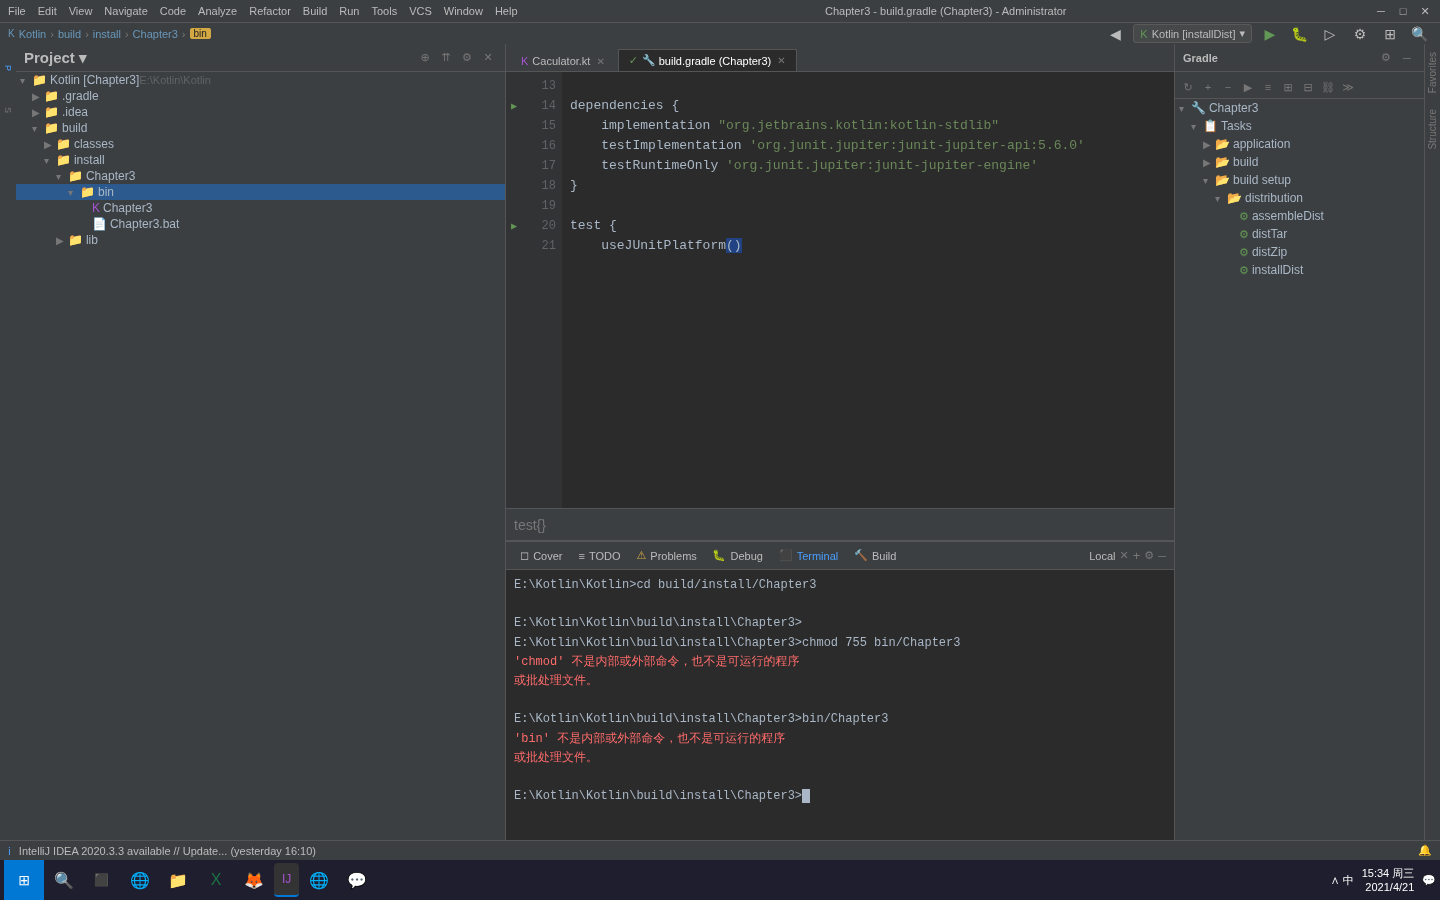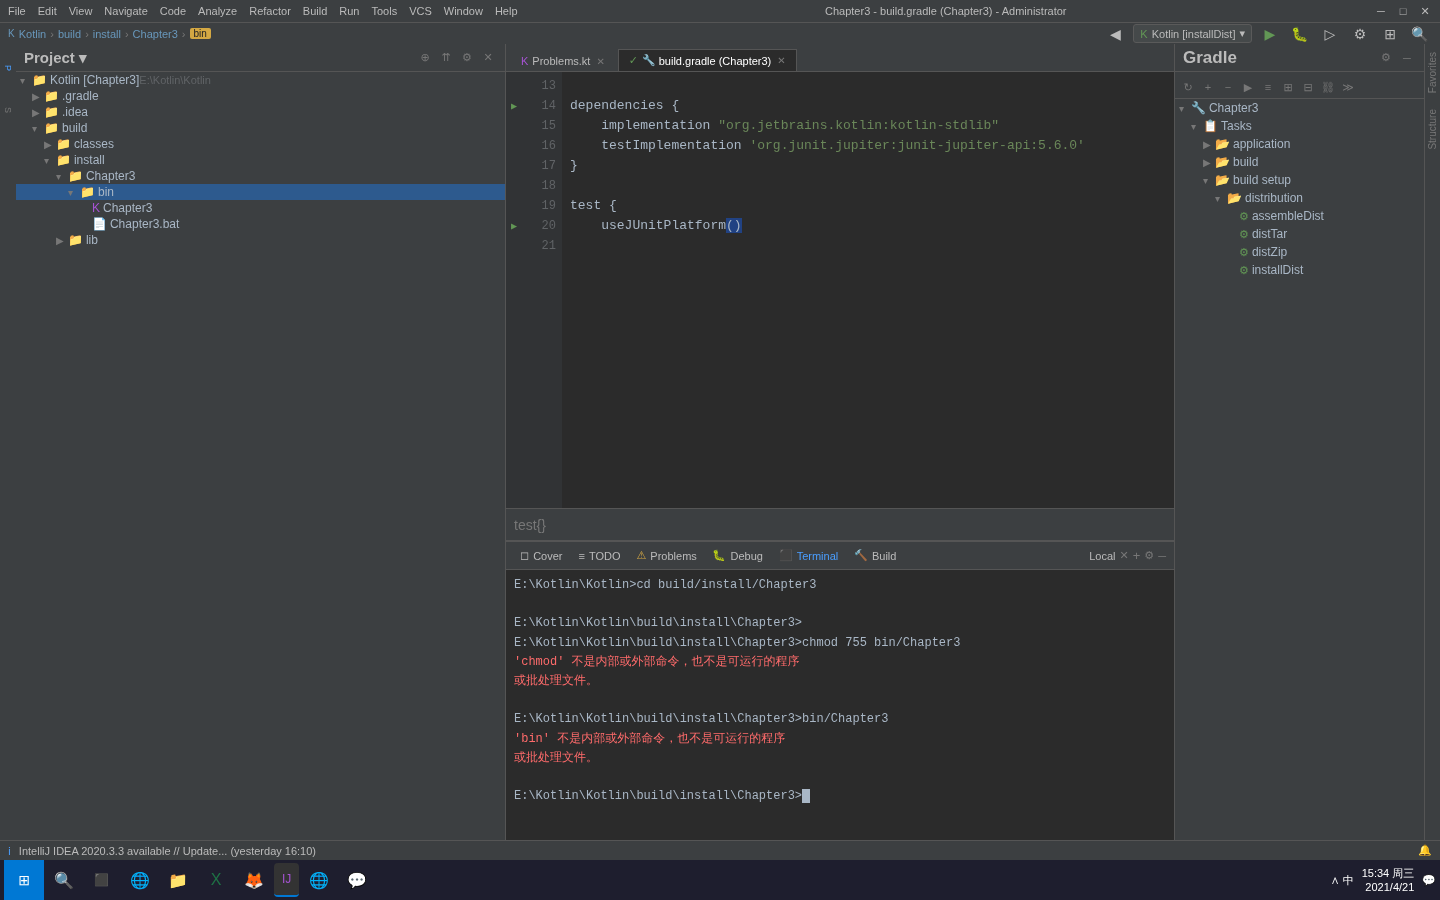--- a/index.html
+++ b/index.html
@@ -65,21 +65,21 @@
     .arrow-right { color: #629755; font-size: 10px; }
     .str { color: #6a8759; }
     .plain { color: #a9b7c6; }
 
     
     .editor-status { height: 32px; background: #3c3f41; border-top: 1px solid #555; display: flex; align-items: center; padding: 0 8px; font-size: 14px; color: #777; }
 
     
     .gradle-panel { width: 250px; background: #3c3f41; border-left: 1px solid #555; display: flex; flex-direction: column; }
     .gradle-header { height: 28px; display: flex; align-items: center; justify-content: space-between; padding: 0 8px; border-bottom: 1px solid #555; }
-    .gradle-title { font-size: 17px; color: #bbbbbb; font-weight: bold; }
+    .gradle-title { font-size: 11px; color: #bbbbbb; font-weight: bold; }
     .gradle-actions { display: flex; gap: 3px; }
     .gradle-tree { flex: 1; overflow-y: auto; font-size: 12px; padding: 4px 0; }
     .gradle-item { display: flex; align-items: center; padding: 2px 4px; cursor: pointer; }
 
     
     .bottom-panel { height: 300px; border-top: 2px solid #555; display: flex; flex-direction: column; background: #2b2b2b; }
     .bottom-tabs { height: 28px; background: #3c3f41; display: flex; align-items: center; padding: 0 8px; border-bottom: 1px solid #555; gap: 4px; }
     .terminal-content { flex: 1; overflow-y: auto; padding: 6px 8px; font-family: 'Consolas', 'Courier New', monospace; font-size: 12px; color: #a9b7c6; line-height: 1.6; background: #2b2b2b; }
     .terminal-prompt { color: #a9b7c6; }
     .terminal-error { color: #ff6b6b; }
@@ -256,21 +256,21 @@
         <span>lib</span>
       </div>
     </div>
   </div>
 
   <div class="editor-area">
 
     <div class="editor-tabs">
       <div class="editor-tab">
         <span class="tab-icon kotlin-icon">K</span>
-        <span>Problems.kt</span>
+        <span>Caculator.kt</span>
         <span class="close-btn">✕</span>
       </div>
       <div class="editor-tab active">
         <span class="tab-check">✓</span>
         <span style="color:#d4a843;margin-right:3px;font-size:11px;">🔧</span>
         <span>build.gradle (Chapter3)</span>
         <span class="close-btn">✕</span>
       </div>
     </div>
 
@@ -302,20 +302,21 @@
         <div class="line-num">19</div>
         <div class="line-num">20</div>
         <div class="line-num">21</div>
       </div>
 
       <div class="code-content">
         <div class="code-line"></div>
         <div class="code-line"><span class="plain">dependencies {</span></div>
         <div class="code-line"><span class="plain">    implementation </span><span class="str">"org.jetbrains.kotlin:kotlin-stdlib"</span></div>
         <div class="code-line"><span class="plain">    testImplementation </span><span class="str">'org.junit.jupiter:junit-jupiter-api:5.6.0'</span></div>
+        <div class="code-line"><span class="plain">    testRuntimeOnly </span><span class="str">'org.junit.jupiter:junit-jupiter-engine'</span></div>
         <div class="code-line"><span class="plain">}</span></div>
         <div class="code-line"></div>
         <div class="code-line"><span class="plain">test {</span></div>
         <div class="code-line"><span class="plain">    useJUnitPlatform</span><span style="background:#214283;color:#a9b7c6;">()</span></div>
       </div>
     </div>
 
     <div class="editor-status">
       <span>test{}</span>
     </div>

